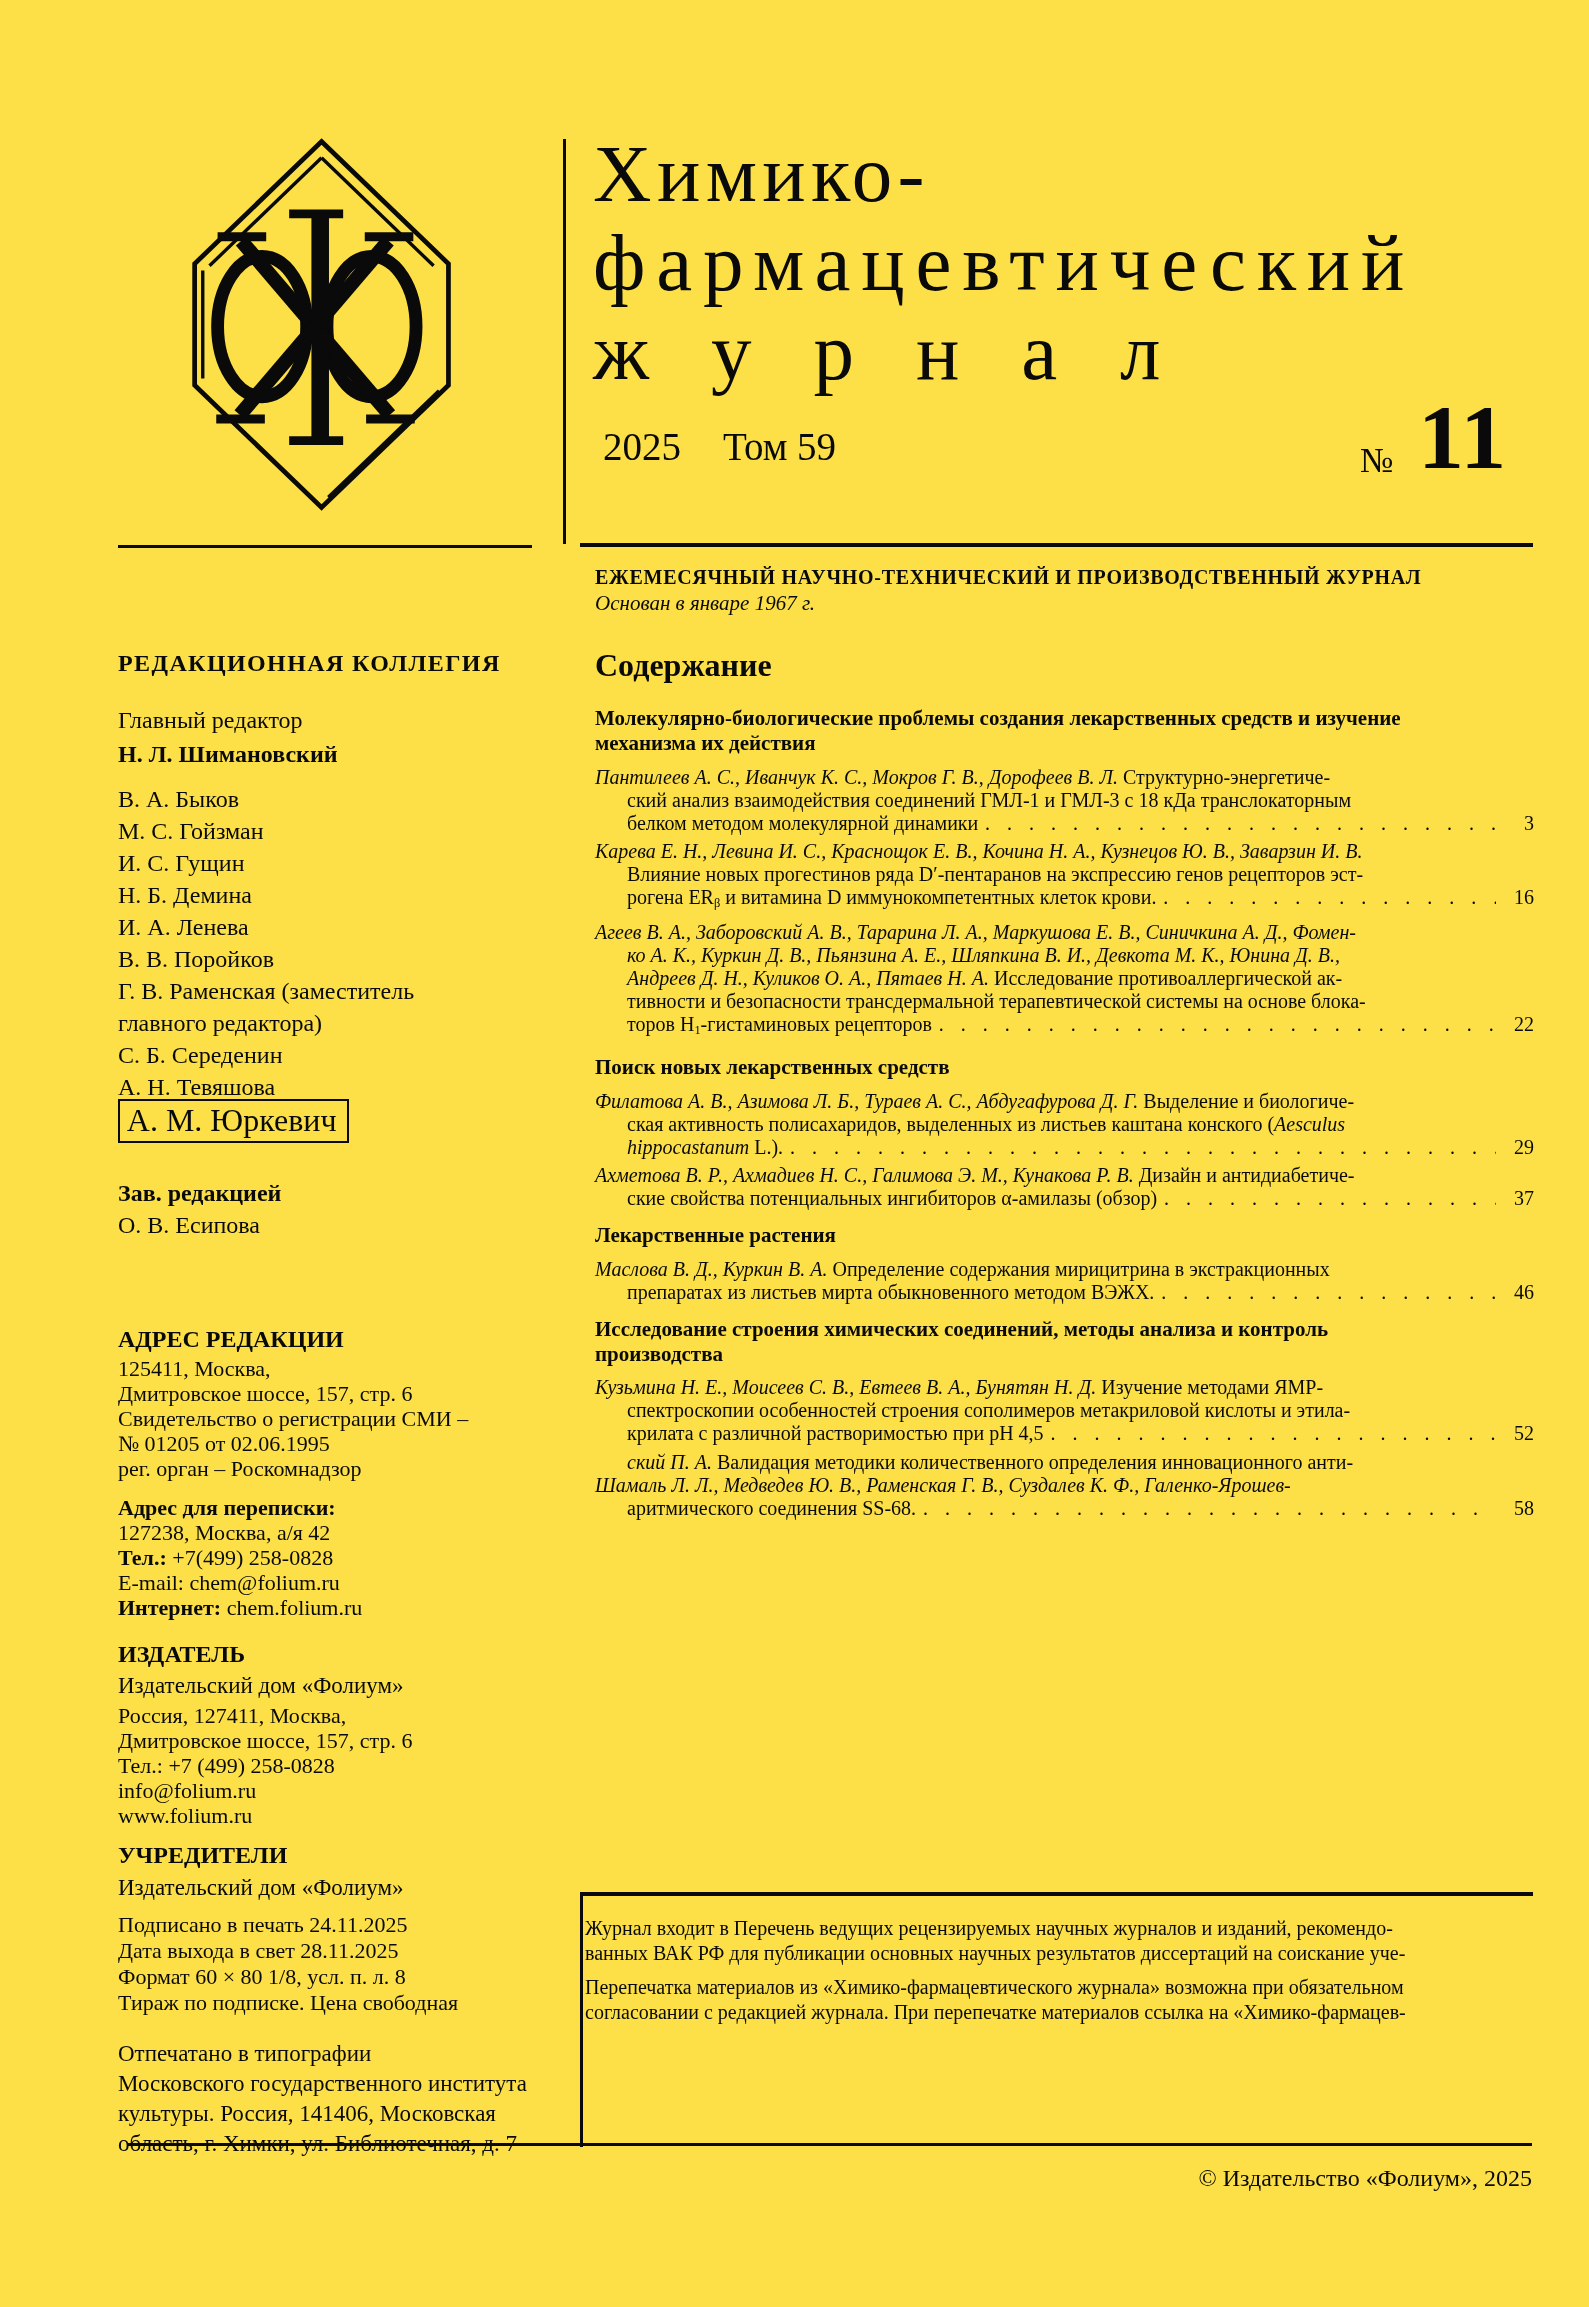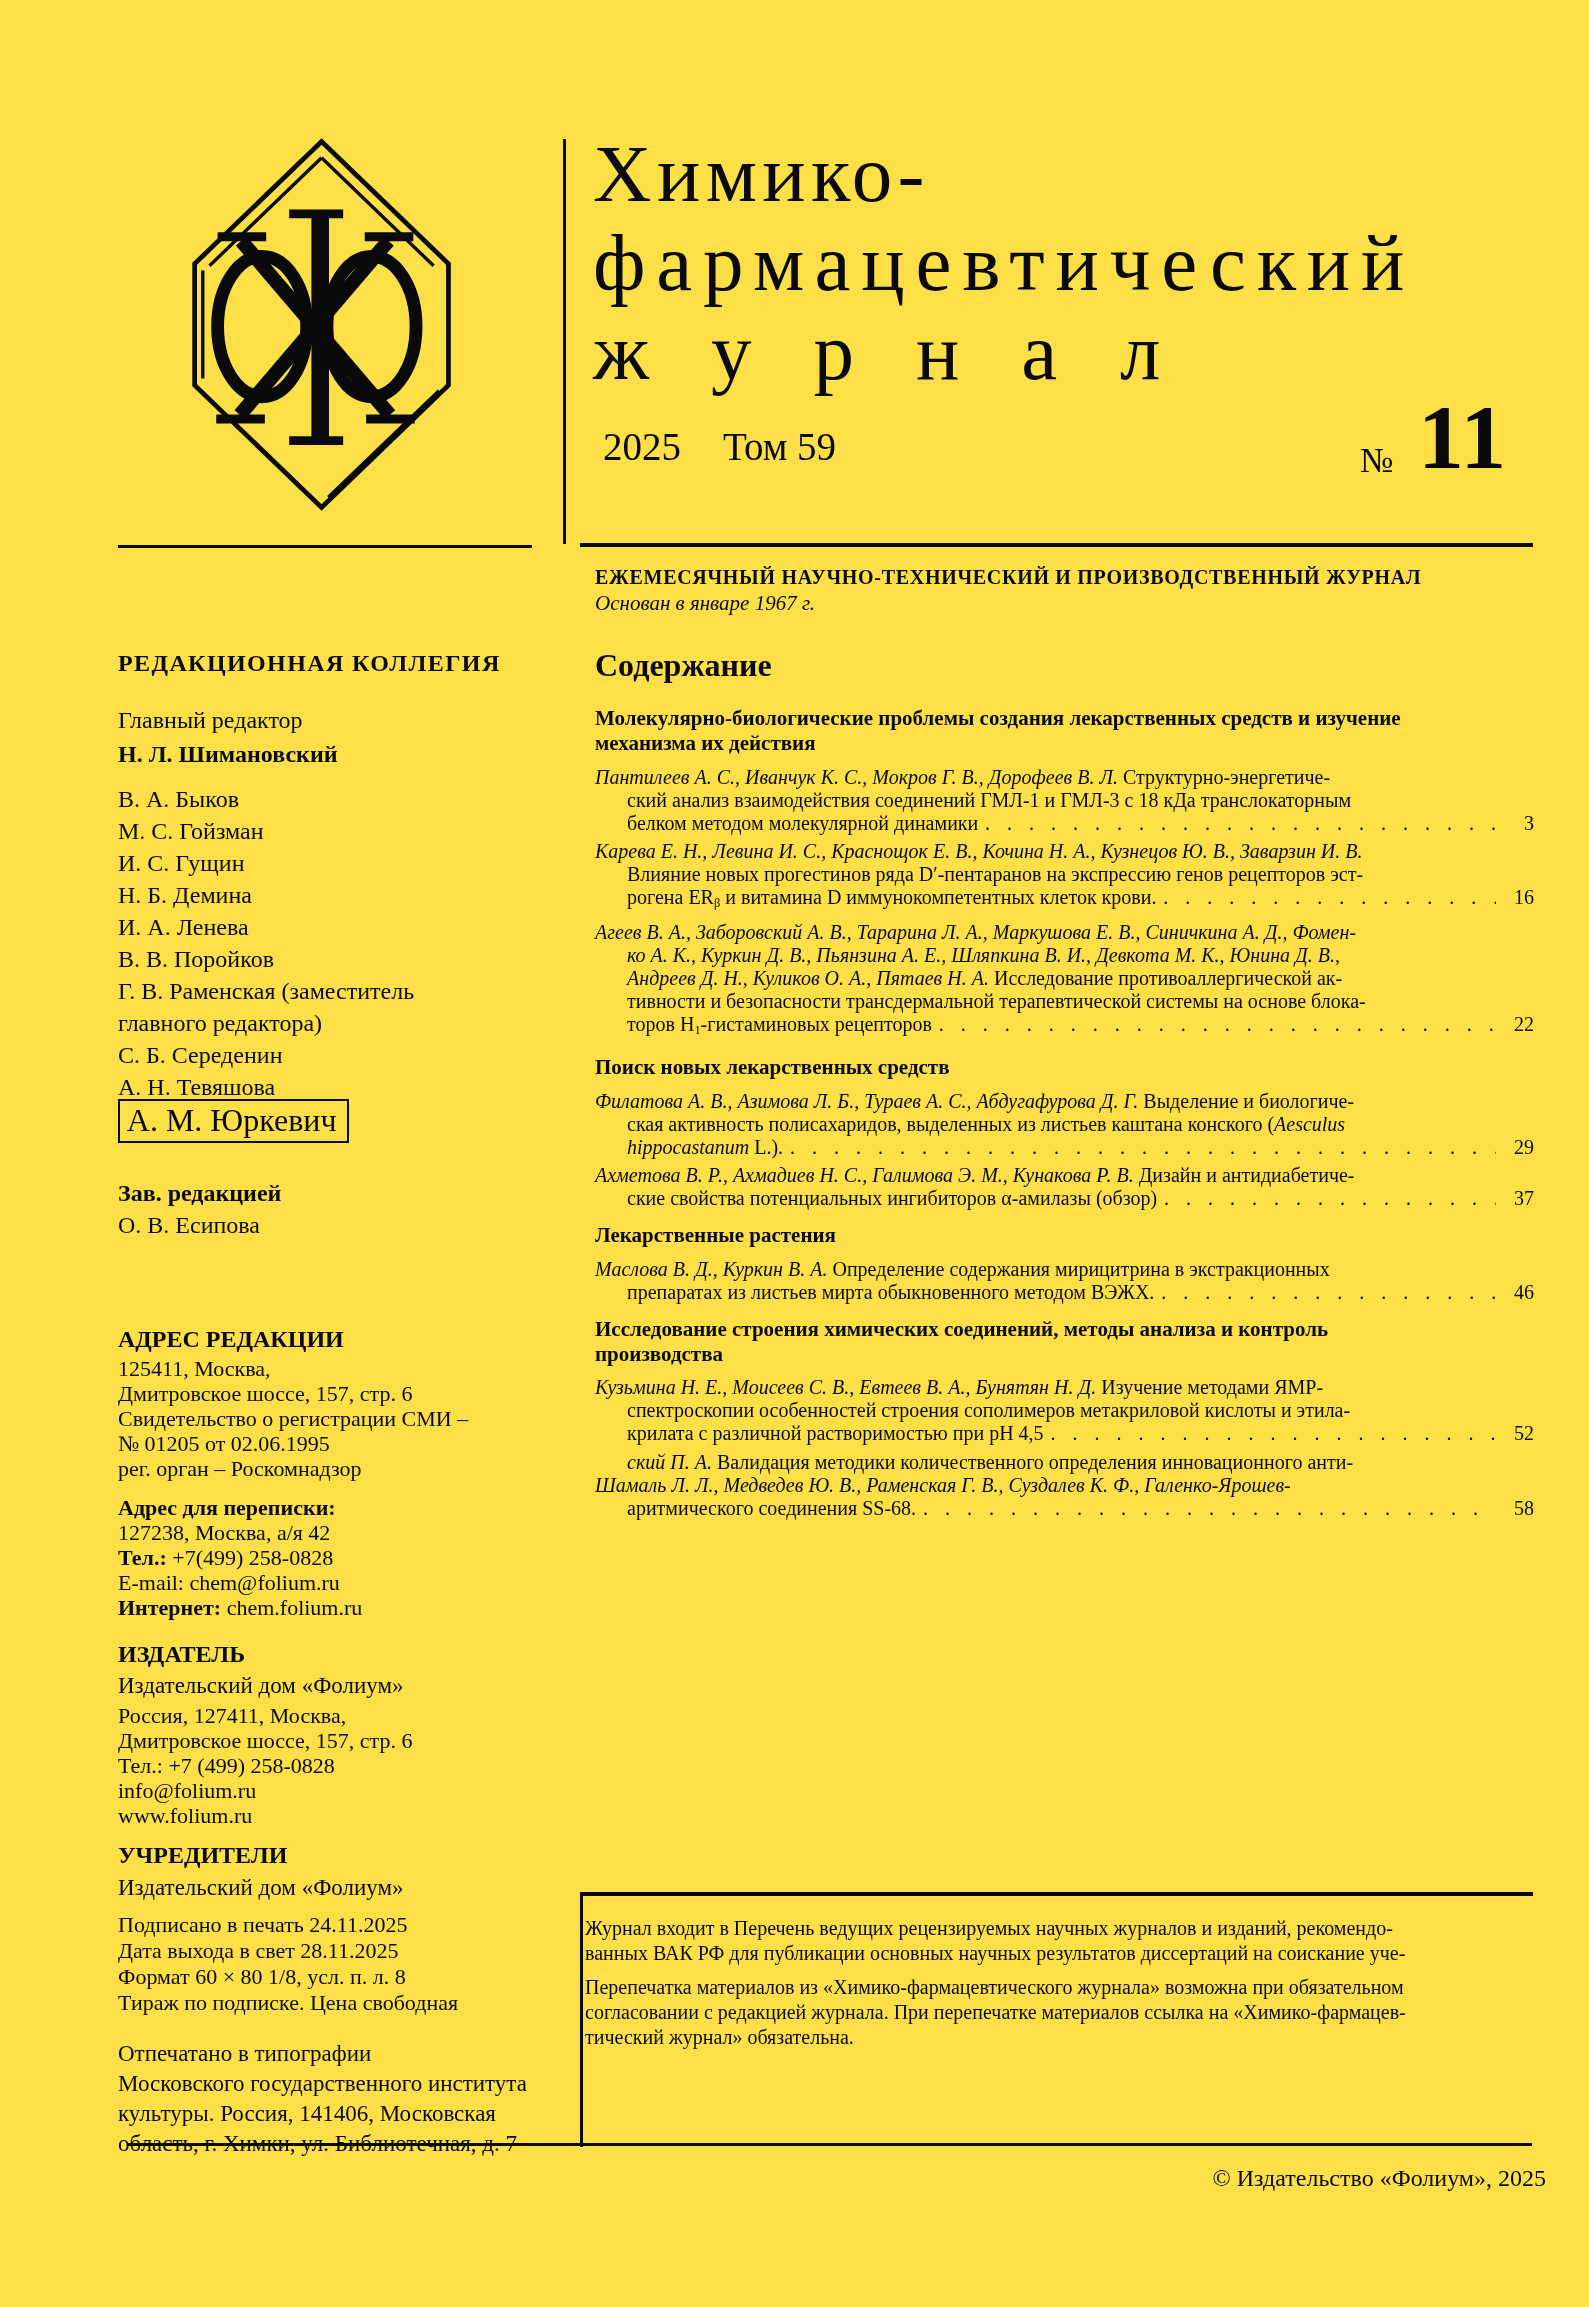--- a/index.html
+++ b/index.html
@@ -60,21 +60,21 @@
   .leader { flex:1 1 0; min-width:0; overflow:hidden; white-space:nowrap;
             letter-spacing:6px; margin:0 6.8px 0 6.8px; }
   .pageno { flex:0 0 auto; min-width:31px; text-align:right; }
   .sub { font-size:0.62em; vertical-align:-0.28em; }
 
   
   #notices { left:585px; top:1916px; width:949px; font-size:20px; line-height:25px; }
   .notice + .notice { margin-top:8.8px; }
   .notice div { white-space:nowrap; }
 
-  #copyright { left:609px; top:2165px; width:937px; text-align:right; font-size:24px; }
+  #copyright { left:595px; top:2165px; width:937px; text-align:right; font-size:24px; }
 </style>
 </head>
 <body>
 
 <div id="page">
 
   <svg id="logo" width="297" height="399" viewBox="250 185 440 590">
     <g stroke="#0a0a0a" fill="none">
       <polygon points="476,209 664,390 664,570 476,751 288,570 288,390" stroke-width="7"></polygon>
       <polyline points="476,233 310,393" stroke-width="5"></polyline>
@@ -282,19 +282,18 @@
     </div>
 
   <div class="abs" id="notices">
       <div class="notice">
         <div>Журнал входит в Перечень ведущих рецензируемых научных журналов и изданий, рекомендо-</div>
         <div>ванных ВАК РФ для  публикации основных научных результатов диссертаций на соискание уче-</div>
       </div>
       <div class="notice">
         <div>Перепечатка материалов из «Химико-фармацевтического журнала» возможна при  обязательном</div>
         <div>согласовании с редакцией журнала. При перепечатке материалов ссылка на «Химико-фармацев-</div>
-        <div>тический журнал» обязательна.</div>
       </div>
     </div>
 
   <div class="abs" id="copyright">© Издательство «Фолиум», 2025</div>
 </div>
 
 
 </body></html>

